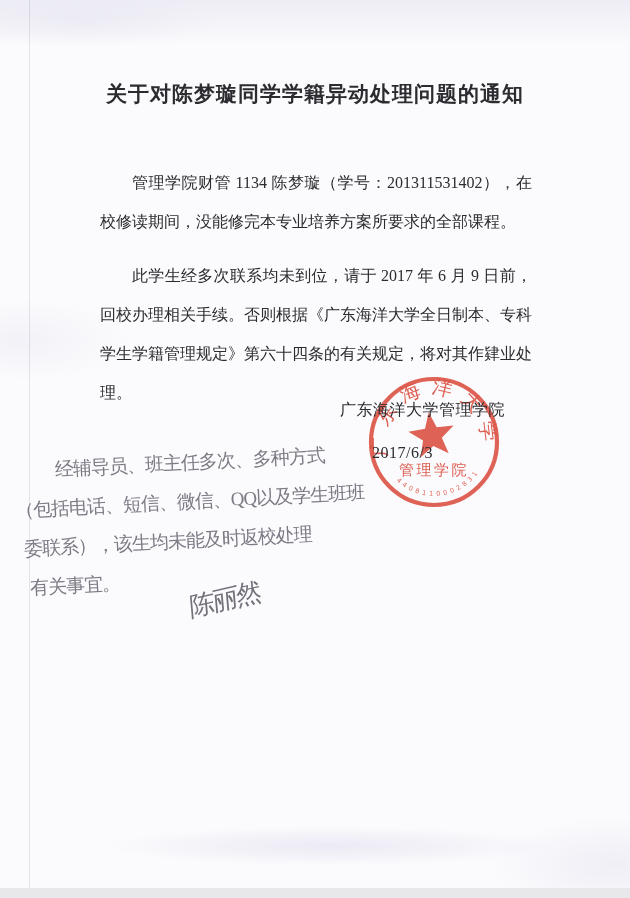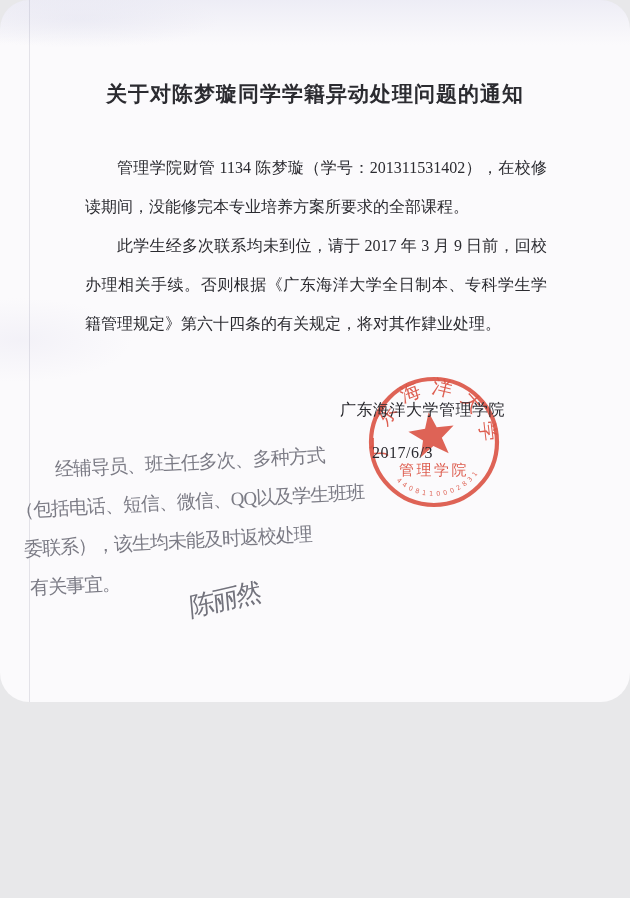--- a/index.html
+++ b/index.html
@@ -1,46 +1,45 @@
 <!DOCTYPE html>
 <html><head>
 <meta charset="utf-8">
 <style>
   html,body{margin:0;padding:0;background:#e8e8ea;}
   .page{
     position:relative;
-    width:630px;height:702px;
+    width:630px;height:888px;
     margin:0 auto;
     overflow:hidden;
     background-color:#fbfafc;
     background-image:
       linear-gradient(180deg, rgba(226,226,240,0.55) 0%, rgba(251,250,252,0) 45px),
       radial-gradient(ellipse 320px 28px at 330px 846px, rgba(223,220,238,0.55), rgba(223,220,238,0) 70%),
       radial-gradient(ellipse 180px 70px at 615px 865px, rgba(226,224,240,0.45), rgba(226,224,240,0) 70%),
       radial-gradient(ellipse 160px 60px at 20px 340px, rgba(228,226,240,0.35), rgba(228,226,240,0) 70%),
       radial-gradient(ellipse 200px 40px at 80px 20px, rgba(224,224,238,0.4), rgba(224,224,238,0) 70%);
     font-family:"Liberation Serif","DejaVu Serif",serif;
     color:#2b2b30;
-    border-radius:29px;
   }
   .scanline{
     position:absolute;left:29px;top:0;width:1px;height:100%;
     background:rgba(140,140,165,0.22);
   }
   .title{
     position:absolute;left:0;top:80px;width:100%;
     text-align:center;
     font-size:21px;font-weight:bold;letter-spacing:1px;
   }
   .bodytext{
     position:absolute;left:84px;top:148px;width:464px;
     font-size:16px;line-height:38.7px;
     text-align:justify;
   }
-  .bodytext p{margin:1px;text-indent:2em;}
+  .bodytext p{margin:16px;text-indent:2em;}
   .signoff-org{
     position:absolute;left:340px;top:400px;
     font-size:16px;letter-spacing:0.5px;z-index:3;
   }
   .signoff-date{
     position:absolute;left:372px;top:444px;
     font-size:16px;letter-spacing:0.5px;z-index:3;
   }
   .seal{
     position:absolute;left:366px;top:374px;width:136px;height:136px;
@@ -68,21 +67,21 @@
 <body>
 
 <div class="page">
 
   <div class="scanline"></div>
 
   <div class="title">关于对陈梦璇同学学籍异动处理问题的通知</div>
 
   <div class="bodytext">
     <p>管理学院财管 1134 陈梦璇（学号：201311531402），在校修读期间，没能修完本专业培养方案所要求的全部课程。</p>
-    <p>此学生经多次联系均未到位，请于 2017 年 3 月 9 日前，回校办理相关手续。否则根据《广东海洋大学全日制本、专科学生学籍管理规定》第六十四条的有关规定，将对其作肄业处理。</p>
+    <p>此学生经多次联系均未到位，请于 2017 年 6 月 9 日前，回校办理相关手续。否则根据《广东海洋大学全日制本、专科学生学籍管理规定》第六十四条的有关规定，将对其作肄业处理。</p>
   </div>
 
   <svg class="seal" viewBox="0 0 136 136" xmlns="http://www.w3.org/2000/svg">
     <defs>
       <path id="arcTop" d="M 24.5 88.3 A 48 48 0 1 1 111.5 88.3" fill="none"></path>
       <path id="arcBottom" d="M 23.8 99 A 54 54 0 0 0 112.2 99" fill="none"></path>
     </defs>
     <circle cx="68" cy="68" r="63" fill="none" stroke="#d8402f" stroke-width="4.2" opacity="0.92"></circle>
     <path transform="translate(66,62) rotate(-8)" d="M0,-24 L5.88,-8.09 L22.83,-7.42 L9.51,3.09 L14.11,19.42 L0,10 L-14.11,19.42 L-9.51,3.09 L-22.83,-7.42 L-5.88,-8.09 Z" fill="#d8402f" opacity="0.92"></path>
     <text font-size="20" fill="#d8402f" letter-spacing="9" font-family="Liberation Serif, DejaVu Serif, serif" opacity="0.95">

